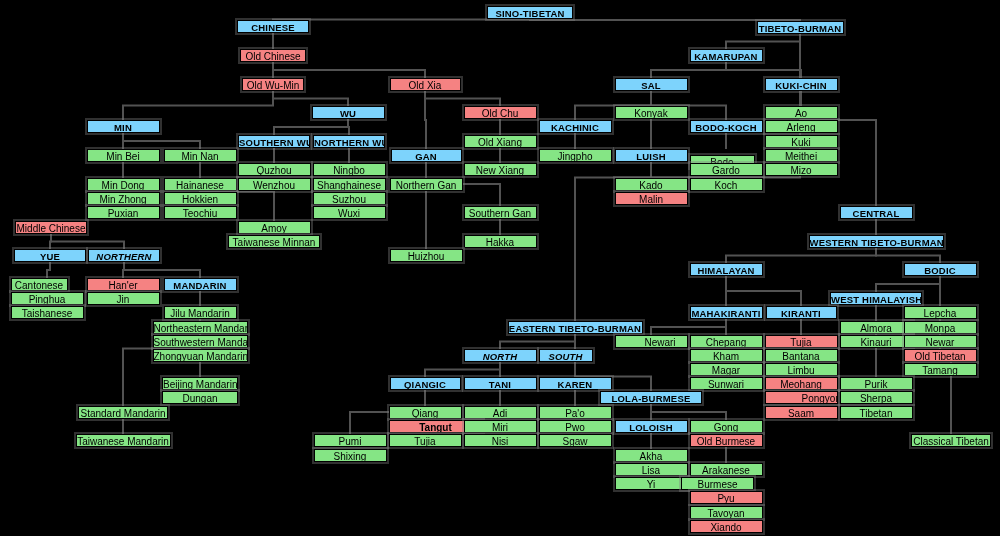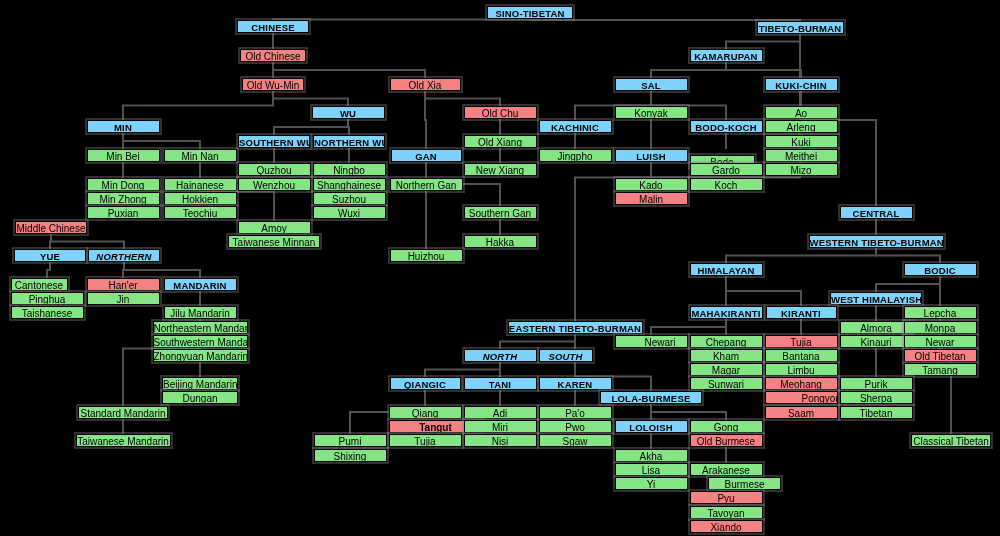--- a/index.html
+++ b/index.html
@@ -212,18 +212,18 @@
       <div class="node living" style="left: 388.5px; top: 434px; width: 73px;">Tujia</div>
       <div class="node living" style="left: 463.5px; top: 434px; width: 73px;">Nisi</div>
       <div class="node living" style="left: 538.5px; top: 434px; width: 73px;">Sgaw</div>
       <div class="node extinct" style="left: 689.5px; top: 434px; width: 73px;">Old Burmese</div>
       <div class="node living" style="left: 911px; top: 434px; width: 80px;">Classical Tibetan</div>
       <div class="node living" style="left: 313.5px; top: 449px; width: 73px;">Shixing</div>
       <div class="node living" style="left: 614.5px; top: 449px; width: 73px;">Akha</div>
       <div class="node living" style="left: 614.5px; top: 463px; width: 73px;">Lisa</div>
       <div class="node living" style="left: 689.5px; top: 463px; width: 73px;">Arakanese</div>
       <div class="node living" style="left: 614.5px; top: 477px; width: 73px;">Yi</div>
-      <div class="node living" style="left: 708px; top: 477px; width: 73px;">Burmese</div>
+      <div class="node living" style="left: 681px; top: 477px; width: 73px;">Burmese</div>
       <div class="node extinct" style="left: 689.5px; top: 491px; width: 73px;">Pyu</div>
       <div class="node living" style="left: 689.5px; top: 506px; width: 73px;">Tavoyan</div>
       <div class="node extinct" style="left: 689.5px; top: 520px; width: 73px;">Xiando</div>
     </div>
 </div>
 
 </body></html>

